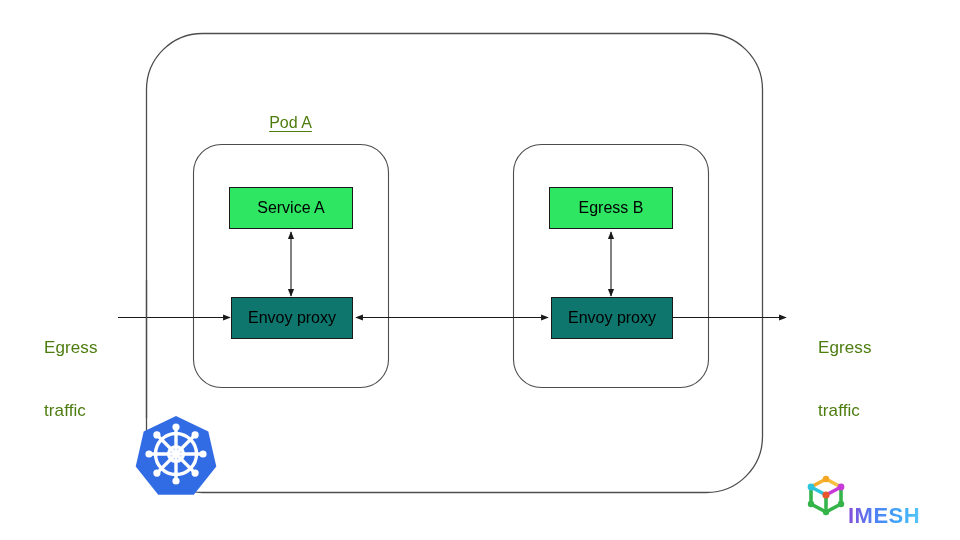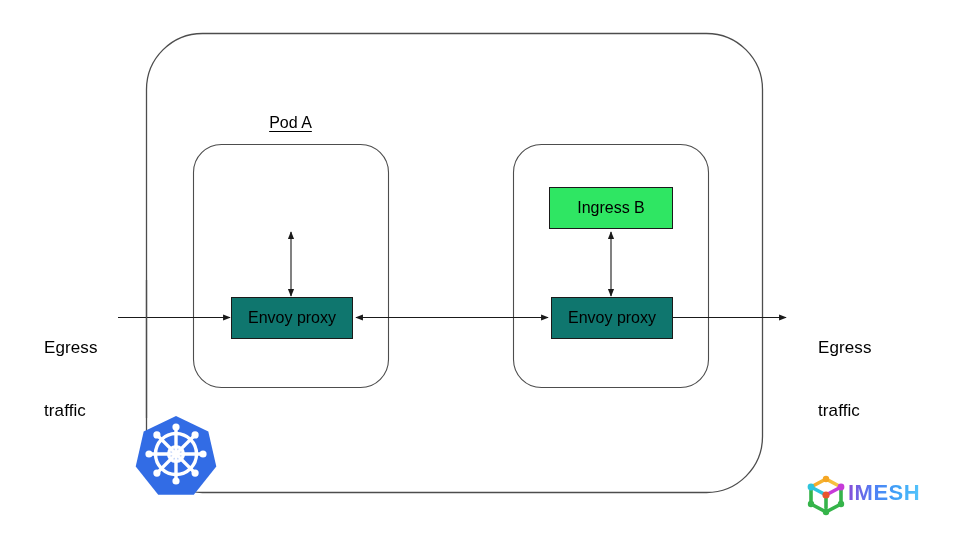--- a/index.html
+++ b/index.html
@@ -21,21 +21,21 @@
   }
   #diagram-svg {
     position: absolute;
     left: 0;
     top: 0;
     width: 960px;
     height: 540px;
   }
   .lbl {
     position: absolute;
-    color: #000000;
+    color: #4d7c0f;
     white-space: pre;
     line-height: 1.22;
   }
   .side-label {
     font-size: 17px;
     letter-spacing: 0.1px;
   }
   .pod-title {
     font-size: 16px;
     text-decoration: underline;
@@ -59,20 +59,21 @@
   .service-box {
     background: #2FE663;
   }
   .proxy-box {
     background: #0f766e;
   }
   .logo-imesh {
     position: absolute;
     display: flex;
     gap: 4px;
+    margin-top: 23px;
   }
   .imesh-word {
     font-size: 22px;
     font-weight: bold;
     letter-spacing: 0.5px;
     background: linear-gradient(95deg, #8a4bd6 0%, #4f7ff5 35%, #3ea5f7 70%, #57c7fb 100%);
     -webkit-background-clip: text;
     background-clip: text;
     color: transparent;
     line-height: 1;
@@ -154,28 +155,31 @@
         <circle cx="0" cy="0" r="3.6" fill="#E8552D"></circle>
         <circle cx="-15" cy="9" r="3.2" fill="#35B44A"></circle>
         <circle cx="15" cy="9" r="3.2" fill="#35B44A"></circle>
         <circle cx="0" cy="17" r="3.2" fill="#35B44A"></circle>
       </g>
     </g>
   </svg>
 
   <div class="lbl pod-title" style="left:193px; top:113px; width:195px;">Pod A</div>
 
+  <div class="node-box service-box" style="left:229px; top:187px; width:124px; height:42px;">
+    <span class="box-label">Service A</span>
+  </div>
 
   <div class="node-box proxy-box" style="left:231px; top:297px; width:122px; height:42px;">
     <span class="box-label">Envoy proxy</span>
   </div>
 
 
   <div class="node-box service-box" style="left:549px; top:187px; width:124px; height:42px;">
-    <span class="box-label">Ingress B</span>
+    <span class="box-label">Egress B</span>
   </div>
 
   <div class="node-box proxy-box" style="left:551px; top:297px; width:122px; height:42px;">
     <span class="box-label">Envoy proxy</span>
   </div>
 
   <div class="lbl side-label" style="left:44px; top:297px;">
     <div>Egress</div>
     <div>traffic</div>
   </div>

